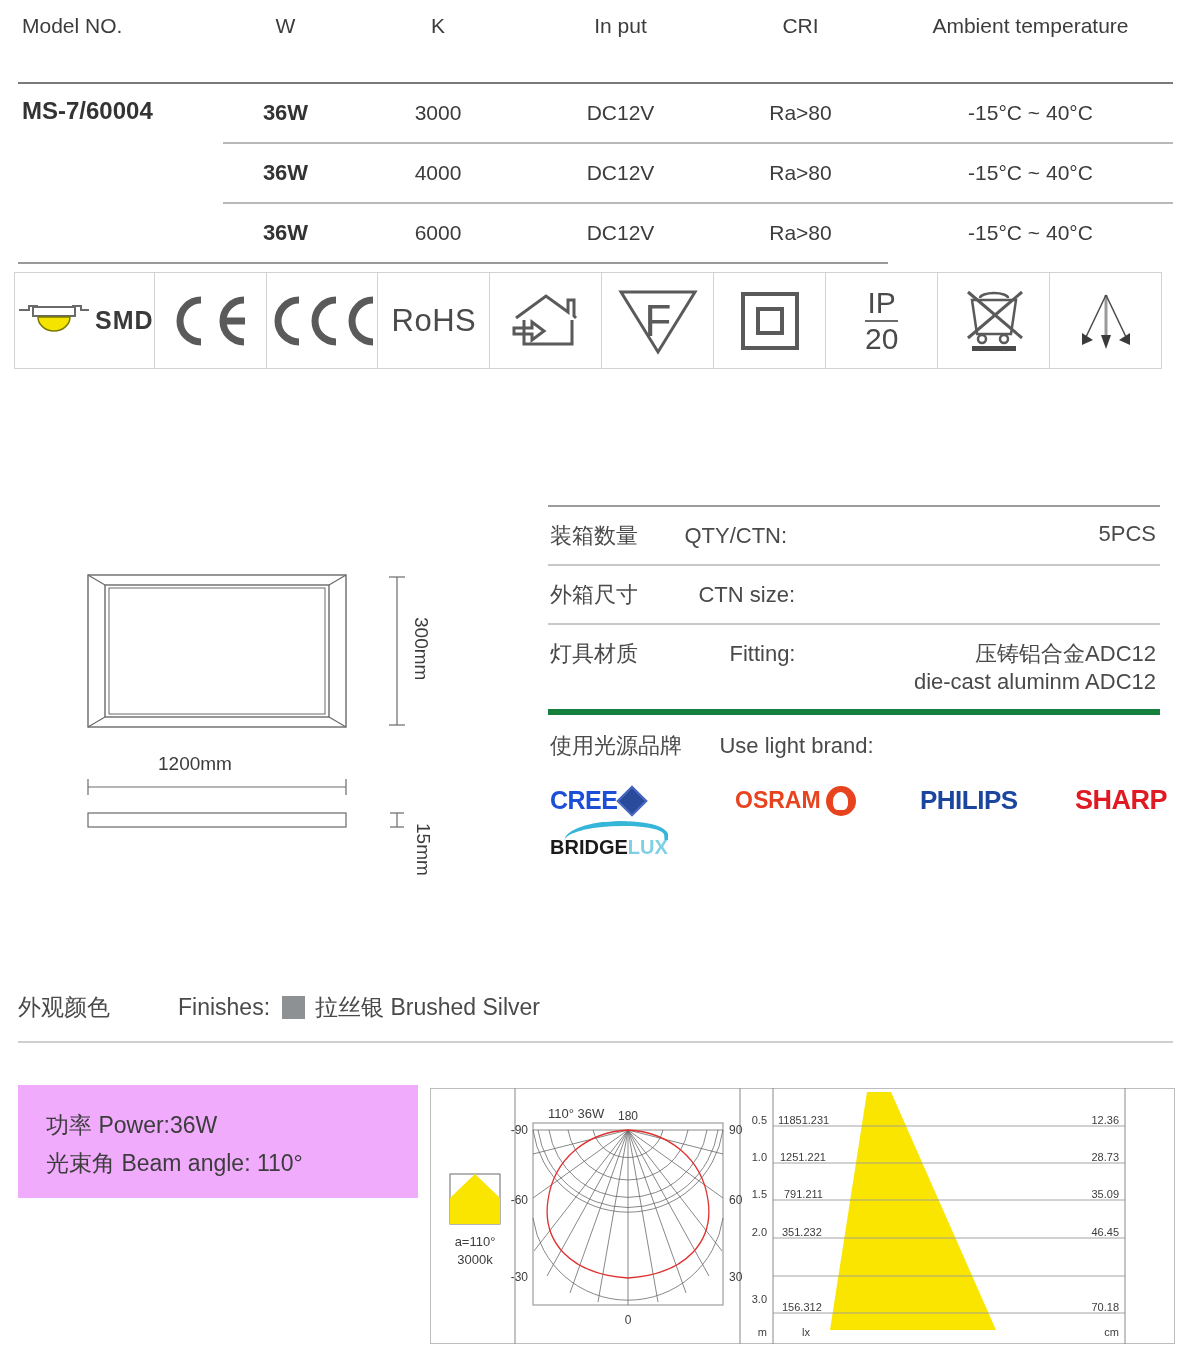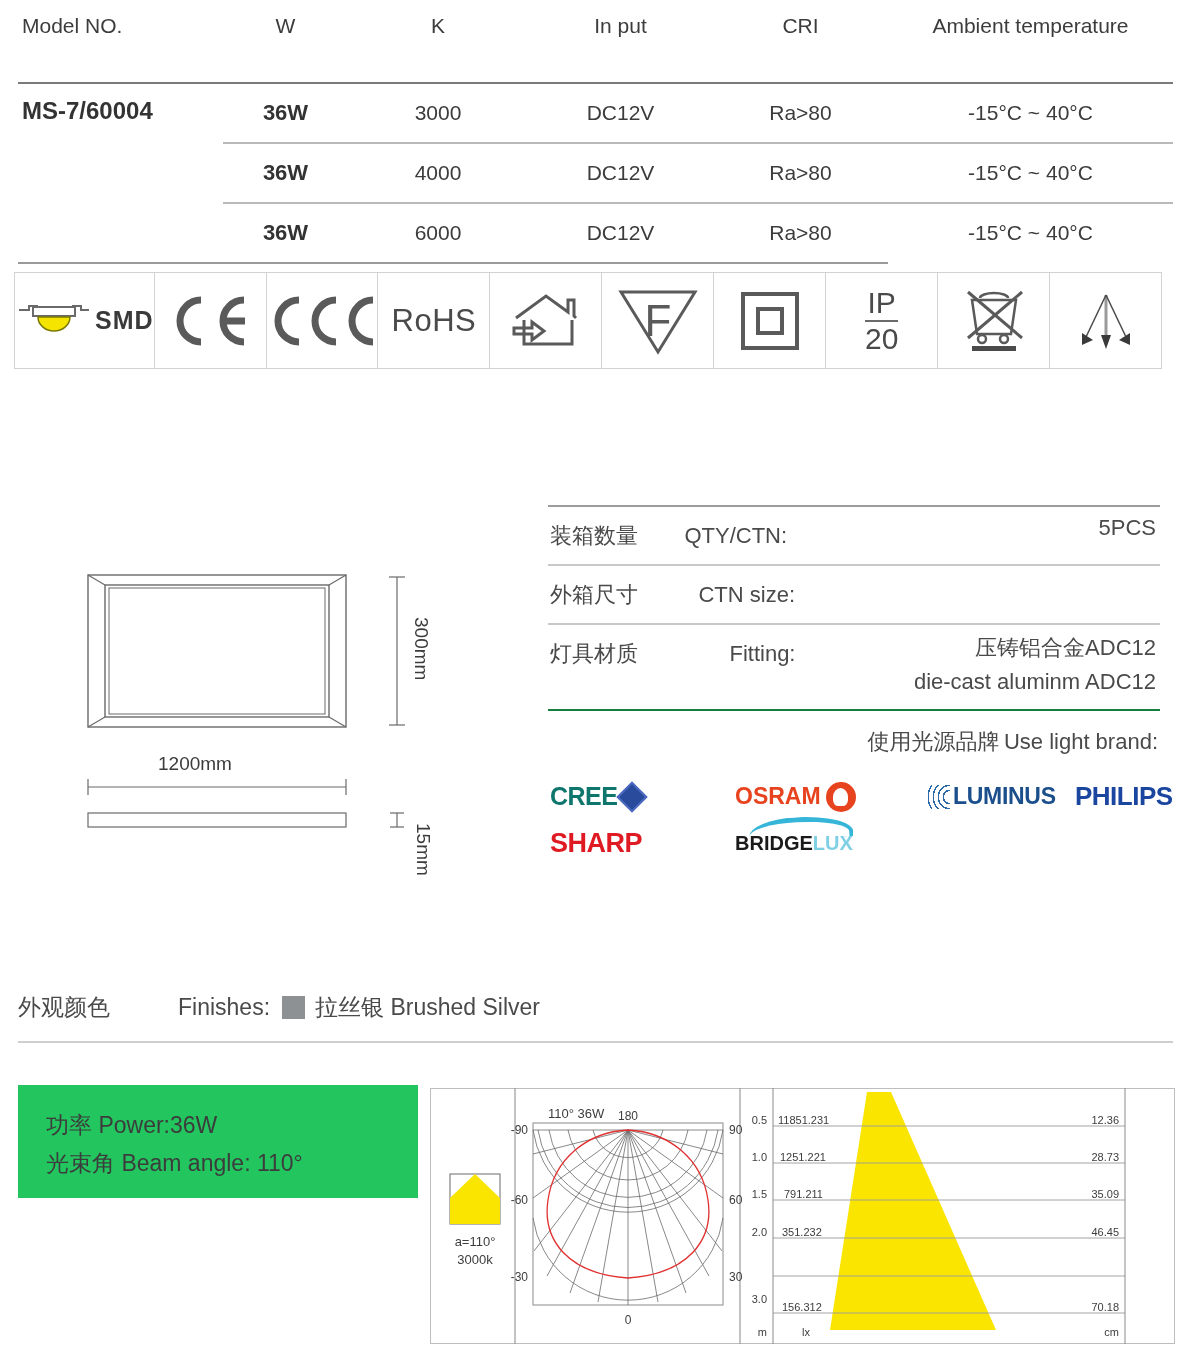--- a/index.html
+++ b/index.html
@@ -70,40 +70,40 @@
     position: absolute; font-size: 19px; color: #3c3c3c;
   }
   .vert-text { writing-mode: vertical-rl; text-orientation: mixed; }
 
   
   .pack { position: absolute; left: 548px; top: 505px; width: 612px; }
   .pack-row { border-top: 2px solid #c8c8c8; padding: 14px 2px 13px 2px; position: relative; }
   .pack-row:first-child { border-top: 2px solid #9c9c9c; }
   .pack-cn { font-size: 22px; color: #4a4a4a; display: inline-block; }
   .pack-en { font-size: 22px; color: #4a4a4a; display: inline-block; }
-  .pack-val { font-size: 22px; color: #4a4a4a; position: absolute; right: 4px; top: 8px; text-align: right; }
+  .pack-val { font-size: 22px; color: #4a4a4a; position: absolute; right: 4px; top: 14px; text-align: right; }
   .pack-val2 { font-size: 22px; color: #4a4a4a; position: absolute; right: 4px; top: 44px; text-align: right; }
 
-  .brand-row { border-top: 2px solid #15803d; padding: 16px 2px 0 2px; text-align: right; }
+  .brand-row { border-top: 6px solid #15803d; padding: 16px 2px 0 2px; }
   .brand-grid {
     margin-top: 16px; display: grid;
     grid-template-columns: 185px 185px 155px 165px;
     grid-template-rows: 47px 47px; align-items: center;
   }
   .logo { display: flex; align-items: center; height: 40px; }
 
   
   .lg-lumileds { color: #1a66b0; font-weight: bold; font-size: 24px; letter-spacing: -0.5px; }
   .sphere {
     width: 26px; height: 26px; border-radius: 50%;
     background: radial-gradient(circle at 35% 32%, #8fc4ec 0%, #2b7fc4 48%, #11538f 100%);
     margin-right: 4px; flex: none;
   }
   .lg-citizen { color: #111; font-size: 25px; font-family: "Liberation Serif", "DejaVu Serif", serif; letter-spacing: 0px; }
-  .lg-cree { color: #0f766e; font-weight: bold; font-size: 25px; letter-spacing: -0.5px; }
+  .lg-cree { color: #1d4ed8; font-weight: bold; font-size: 25px; letter-spacing: -0.5px; }
   .diamond {
     width: 22px; height: 22px; background: #2a4a9c; transform: rotate(45deg);
     margin-left: 4px; flex: none; border: 2px solid #4a6ac0;
   }
   .lg-osram { color: #e8431f; font-weight: bold; font-size: 23px; letter-spacing: 0px; }
   .osram-mark {
     width: 30px; height: 30px; border-radius: 50%; background: #e8431f;
     margin-left: 5px; flex: none; position: relative; overflow: hidden;
     display: flex; align-items: center; justify-content: center;
   }
@@ -137,21 +137,21 @@
   .fin-line { display: flex; align-items: center; padding-bottom: 18px; }
   .fin-cn { font-size: 23px; color: #4a4a4a; width: 160px; }
   .fin-en { font-size: 23px; color: #4a4a4a; margin-right: 12px; }
   .swatch { width: 23px; height: 23px; background: #8d9194; display: inline-block; margin-right: 10px; }
   .fin-name { font-size: 23px; color: #4a4a4a; }
   .fin-rule { border-top: 2px solid #cfcfcf; }
 
   
   .photo-box {
     position: absolute; left: 18px; top: 1085px;
-    width: 400px; height: 113px; background: #22c55e;
+    width: 400px; height: 113px; background: #f0abfc;
     padding: 22px 0 0 28px;
   }
   .photo-line { font-size: 23px; color: #3c3c3c; line-height: 1.65; }
 
   .ies { position: absolute; left: 430px; top: 1088px; width: 745px; height: 262px; }
 </style>
 </head>
 <body>
 
 <div class="spec-table">
@@ -361,24 +361,20 @@
       <div class="logo">
         <span class="lg-cree">CREE</span>
         <span class="diamond"></span>
       </div>
 
       <div class="logo">
         <span class="lg-osram">OSRAM</span>
         <span class="osram-mark"></span>
       </div>
 
-      <div class="logo">
-        <span class="shell"></span>
-        <span class="lg-luminus">LUMINUS</span>
-      </div>
 
       <div class="logo">
         <span class="lg-philips">PHILIPS</span>
       </div>
 
       <div class="logo">
         <span class="lg-sharp">SHARP</span>
       </div>
 
       <div class="logo">

